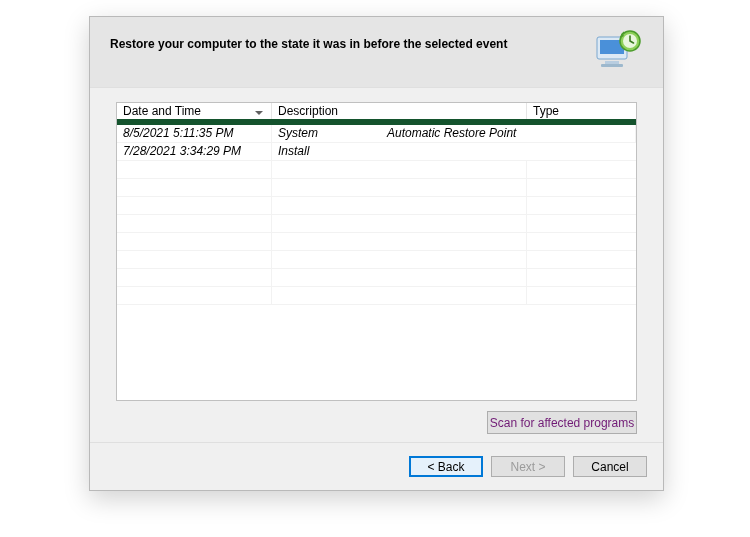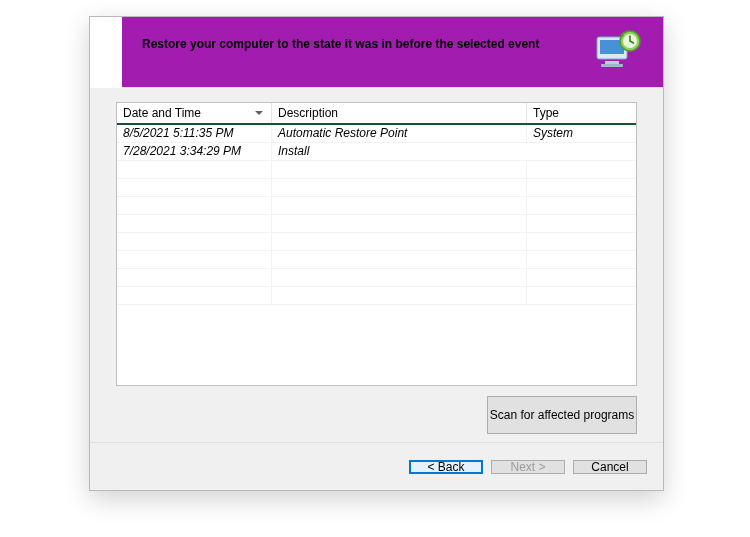--- a/index.html
+++ b/index.html
@@ -37,22 +37,21 @@
   .close-btn {
     width: 40px; height: 28px;
     display: flex; align-items: center; justify-content: center;
     cursor: default;
   }
   .header {
     padding: 10px 20px 14px 20px;
     display: flex;
     align-items: flex-start;
     border-bottom: 1px solid #dfdfdf;
-    background: #a21caf;
-    margin-left: 32px;
+    background: #e5e5e5;
   }
   .header .heading {
     font-weight: bold;
     font-size: 12px;
     flex: 1;
     padding-top: 10px;
   }
   .header .bigicon {
     width: 52px; height: 46px;
     flex-shrink: 0;
@@ -70,21 +69,21 @@
     border: 1px solid #c0c0c0;
     background: #fff;
     display: flex;
     flex-direction: column;
     overflow: hidden;
   }
   .thead {
     display: flex;
     height: 22px;
     background: #fff;
-    border-bottom: 2px solid #14532d;
+    border-bottom: 6px solid #14532d;
   }
   .th {
     padding: 3px 6px;
     font-size: 12px;
     border-right: 1px solid #e5e5e5;
     display: flex;
     align-items: center;
     position: relative;
   }
   .th.sort::after {
@@ -112,41 +111,41 @@
   .col-dt { width: 155px; }
   .col-desc { width: 255px; }
   .col-type { flex: 1; border-right: none; }
   .scan-row {
     display: flex;
     justify-content: flex-end;
     margin-top: 10px;
   }
   .btn-flat {
     min-width: 150px;
-    height: 38px;
+    height: 23px;
     background: #e1e1e1;
     border: 1px solid #adadad;
     font-size: 12px;
-    color: #000000;
+    color: #701a75;
     display: flex; align-items: center; justify-content: center;
     cursor: default;
   }
   .footer {
     height: 48px;
     border-top: 1px solid #dfdfdf;
     background: #f0f0f0;
     display: flex;
     align-items: center;
     justify-content: flex-end;
     padding: 0 16px;
     gap: 8px;
   }
   .btn {
     min-width: 74px;
-    height: 14px;
+    height: 21px;
     background: #e1e1e1;
     border: 1px solid #adadad;
     font-size: 12px;
     display: flex; align-items: center; justify-content: center;
     cursor: default;
     padding: 0 10px;
   }
   .btn.default {
     border: 2px solid #0078d7;
     background: #e5f1fb;
@@ -185,22 +184,22 @@
         <div class="th col-dt sort">
             <span>Date and Time</span>
           </div>
         <div class="th col-desc">Description</div>
         <div class="th col-type">Type</div>
       </div>
       <div class="tbody" id="tbody">
 
       <div class="tr">
             <div class="td col-dt">8/5/2021 5:11:35 PM</div>
+            <div class="td col-type">System</div>
             <div class="td col-desc">Automatic Restore Point</div>
-            <div class="td col-type">System</div>
           </div>
           <div class="tr">
             <div class="td col-dt">7/28/2021 3:34:29 PM</div>
             <div class="td col-type">Install</div>
           </div>
           <div class="tr">
             <div class="td col-dt"></div>
             <div class="td col-desc"></div>
             <div class="td col-type"></div>
           </div>

